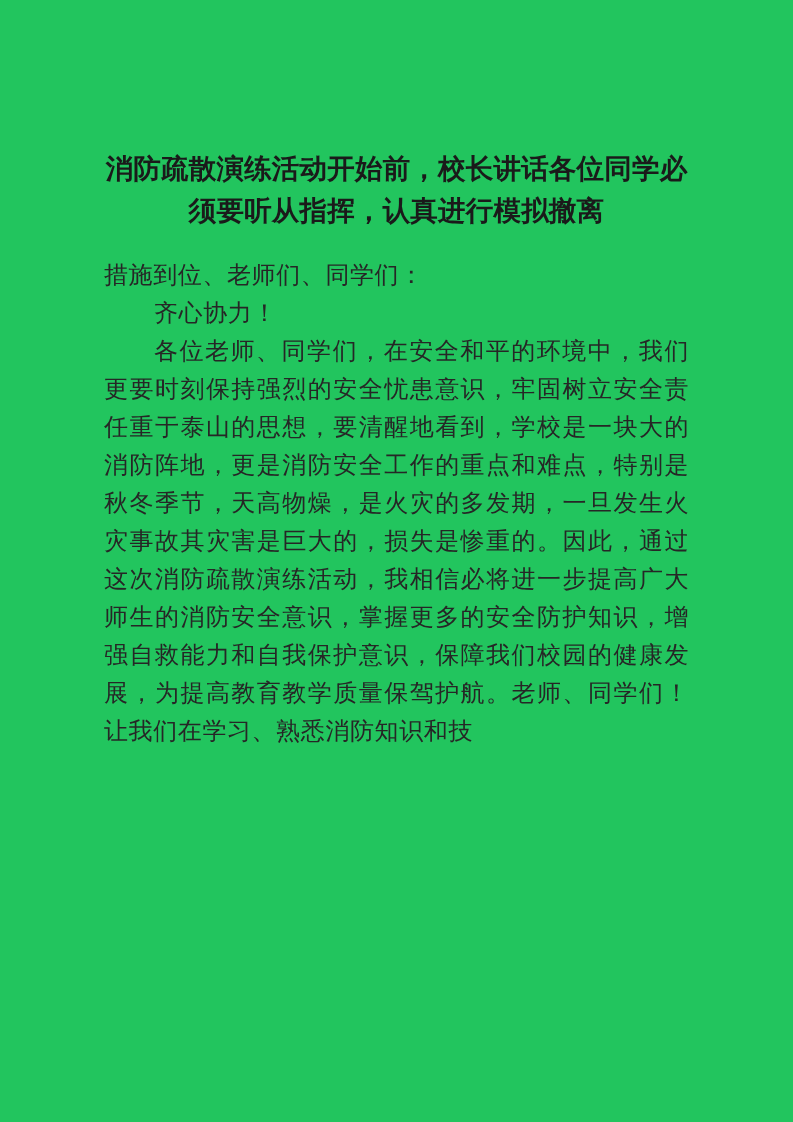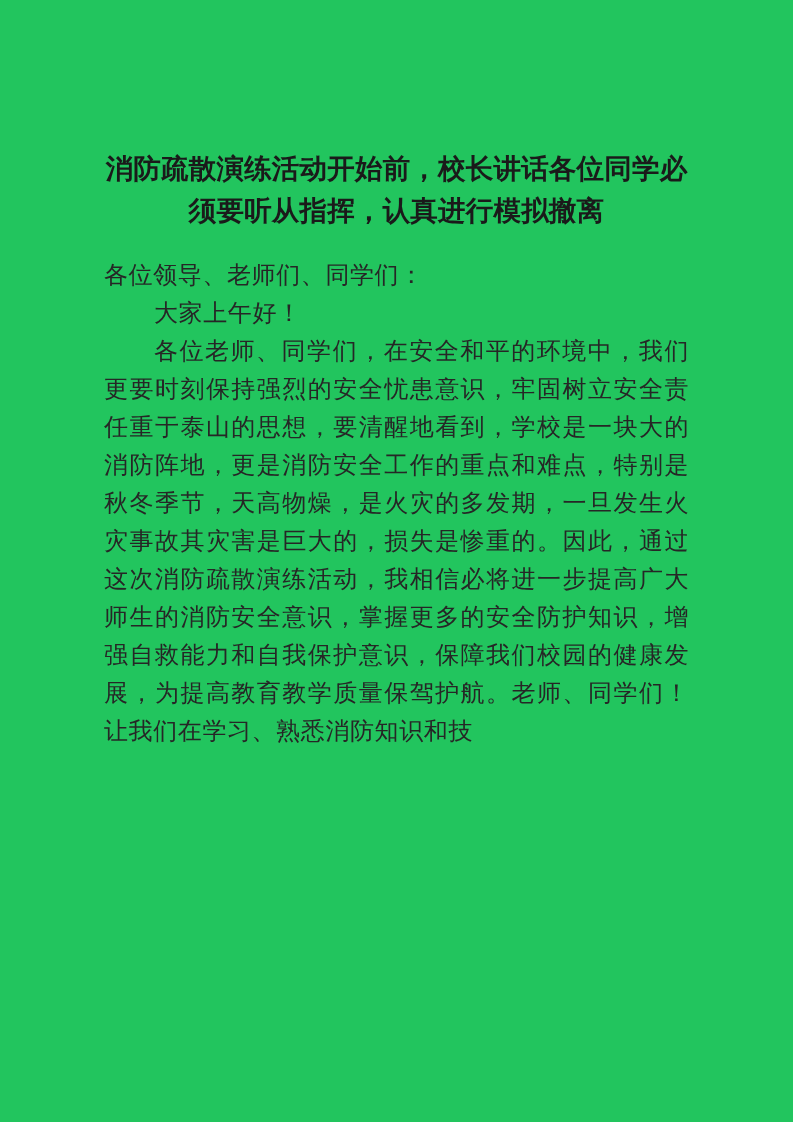--- a/index.html
+++ b/index.html
@@ -67,22 +67,22 @@
 </head>
 <body>
 
 <div class="page">
   <div class="content">
 
     <h1 class="doc-title">消防疏散演练活动开始前，校长讲话各位同学必须要听从指挥，认真进行模拟撤离</h1>
 
     <div class="body-block">
 
-      <p class="para flush">各位领导、老师们、同学们：</p>
+      <p class="para flush">措施到位、老师们、同学们：</p>
 
-      <p class="para indent">大家上午好！</p>
+      <p class="para indent">齐心协力！</p>
 
 
       <p class="para indent">各位老师、同学们，在安全和平的环境中，我们更要时刻保持强烈的安全忧患意识，牢固树立安全责任重于泰山的思想，要清醒地看到，学校是一块大的消防阵地，更是消防安全工作的重点和难点，特别是秋冬季节，天高物燥，是火灾的多发期，一旦发生火灾事故其灾害是巨大的，损失是惨重的。因此，通过这次消防疏散演练活动，我相信必将进一步提高广大师生的消防安全意识，掌握更多的安全防护知识，增强自救能力和自我保护意识，保障我们校园的健康发展，为提高教育教学质量保驾护航。老师、同学们！让我们在学习、熟悉消防知识和技</p>
 
     </div>
   </div>
 </div>
 
 </body></html>

